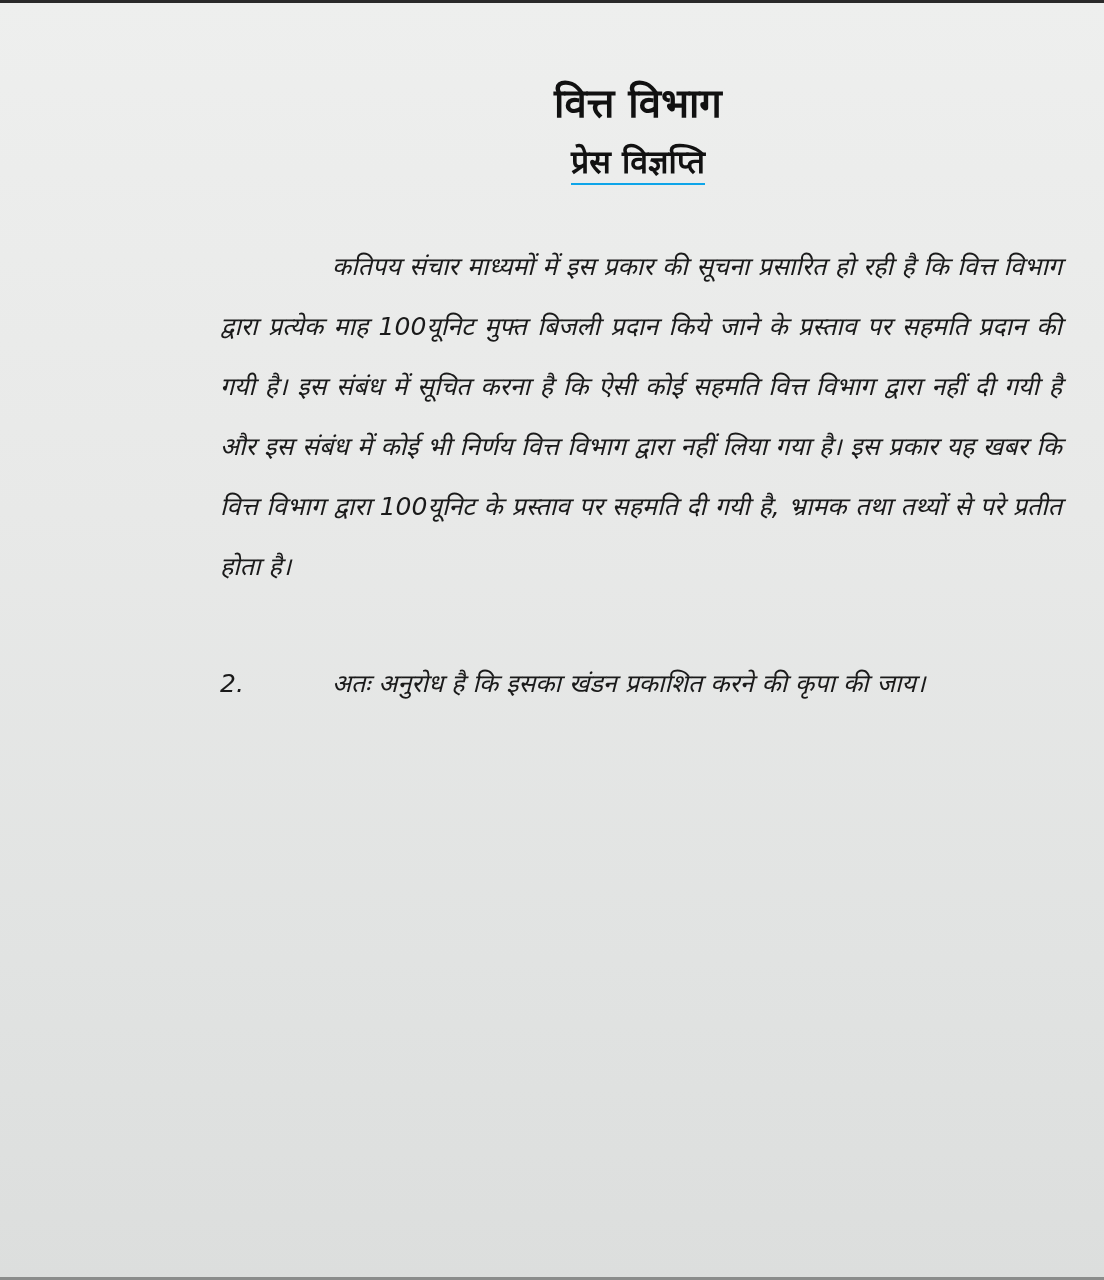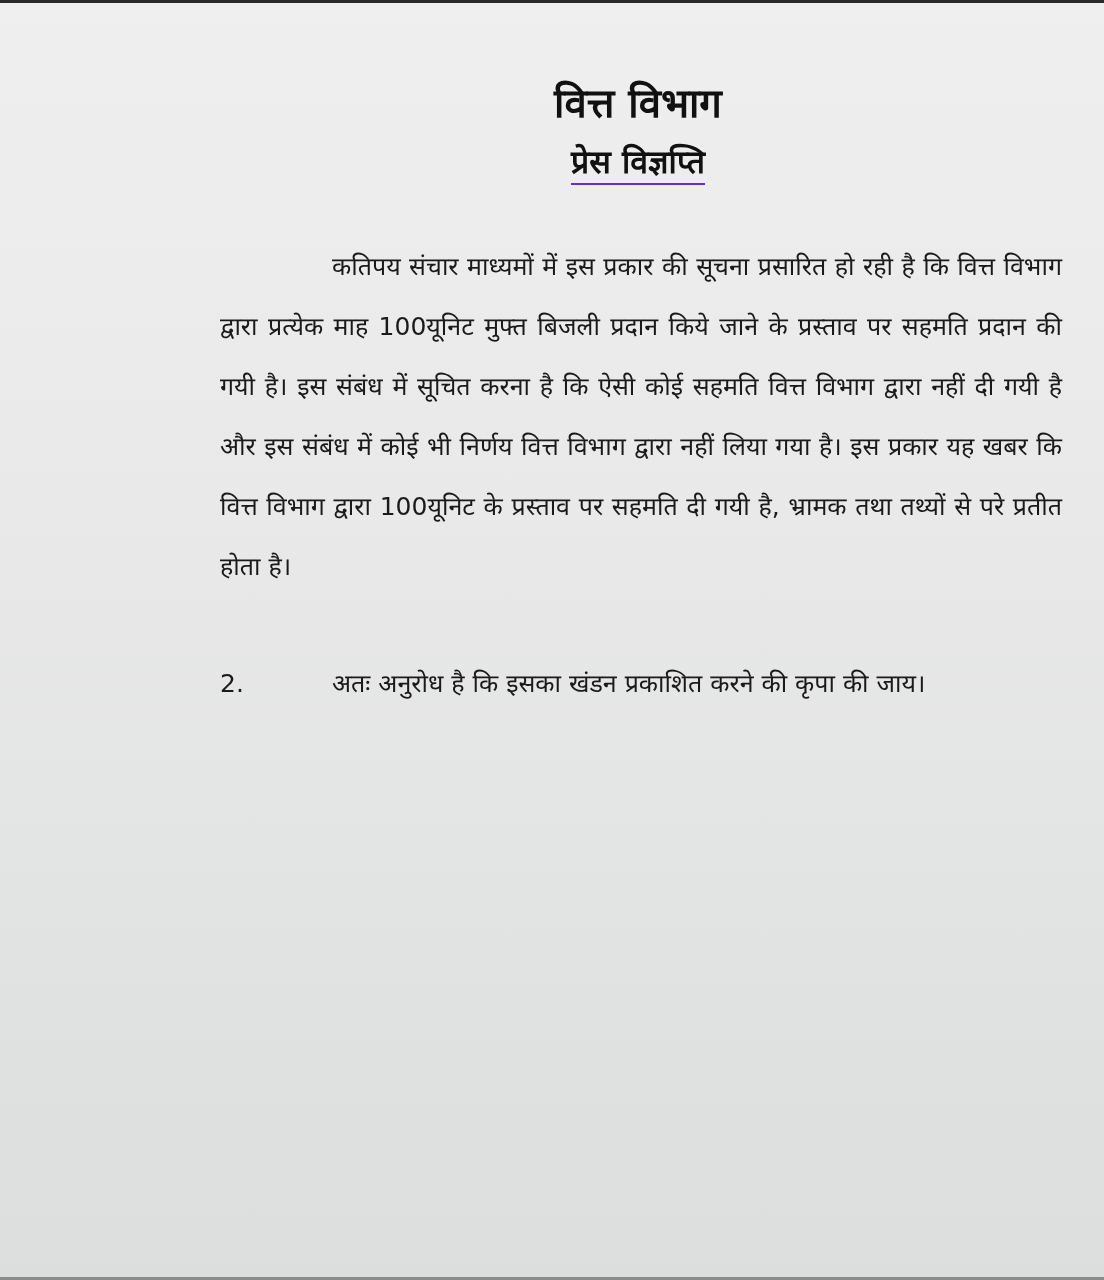--- a/index.html
+++ b/index.html
@@ -47,32 +47,33 @@
       left: 0;
       width: 1204px;
     }
     .subtitle {
       top: 140px;
       font-size: 32px;
       line-height: 44px;
       width: 1204px;
     }
     .subtitle span {
-      border-bottom: 2px solid #6d28d9;
+      border-bottom: 2px solid #0ea5e9;
       padding-bottom: 2px;
       text-align: right;
     }
     .body-text {
       position: absolute;
       left: 184px;
       width: 842px;
       font-size: 25px;
       line-height: 60px;
       color: #1a1a1a;
       text-align: justify;
+      font-style: italic;
     }
     .para1 {
       top: 237px;
       text-indent: 112px;
     }
     .para2 {
       top: 654px;
     }
     .para2 .num {
       display: inline-block;

